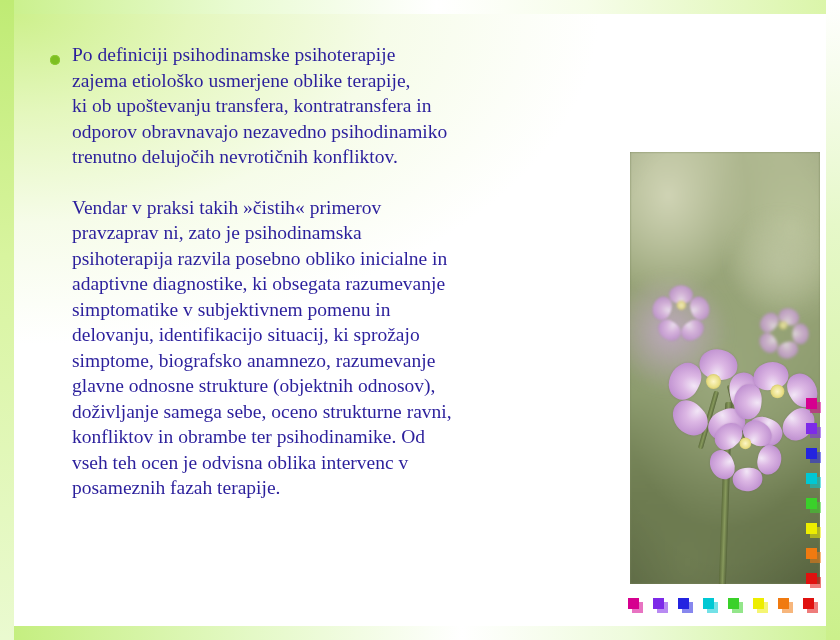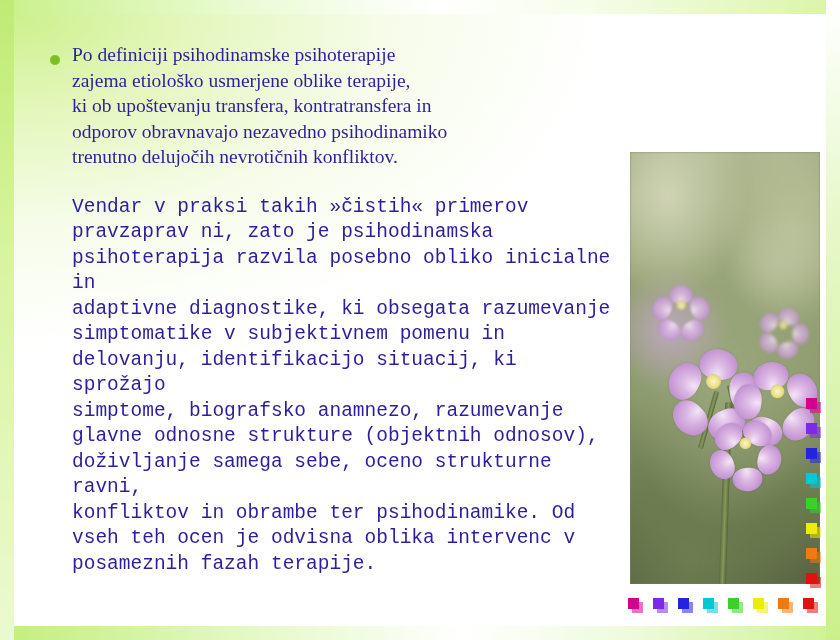--- a/index.html
+++ b/index.html
@@ -78,21 +78,20 @@
     text-align: left;
     white-space: pre-line;
   }
   .para.first {
     flex: 1 1 auto;
   }
   .para.second {
     margin-left: 22px;
     margin-top: 25px;
     width: 544px;
-    font-family: Liberation Mono, monospace;
   }
   
   .photo {
     position: absolute;
     left: 616px;
     top: 138px;
     width: 190px;
     height: 432px;
     overflow: hidden;
     background: #7f8a62;

